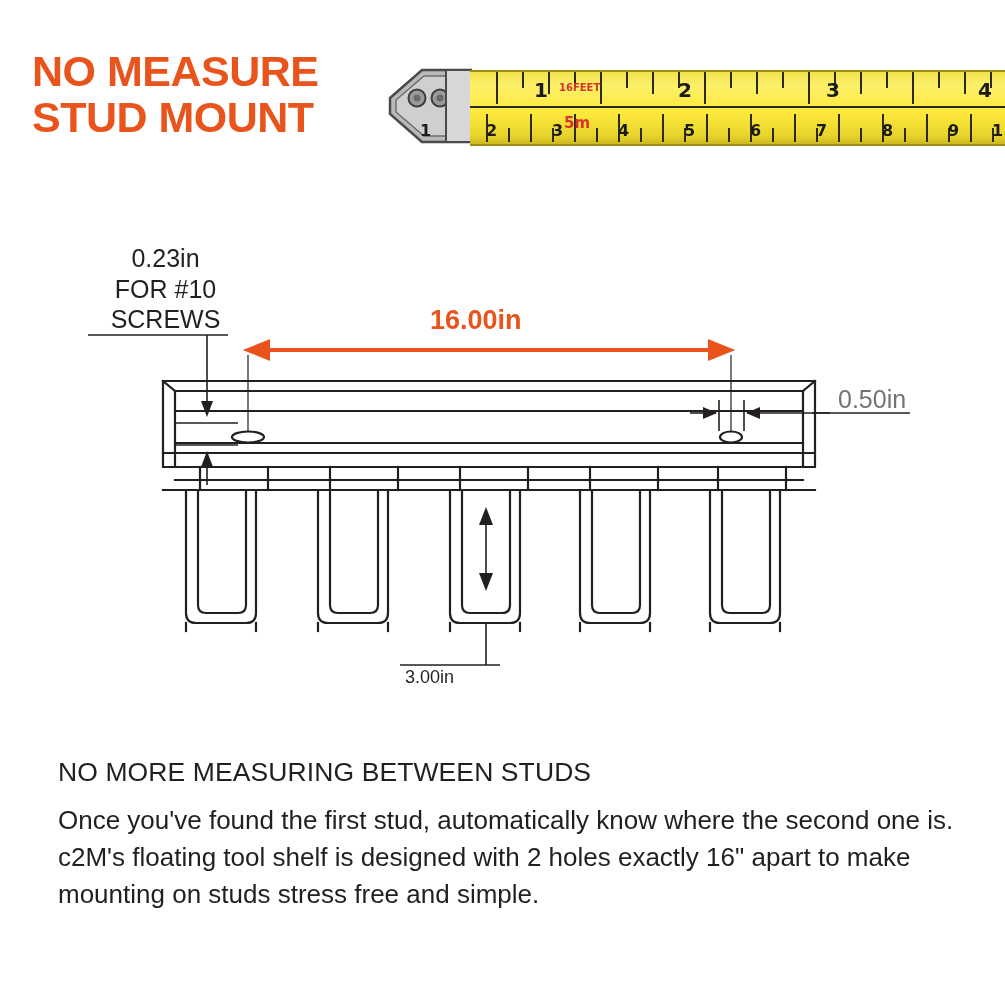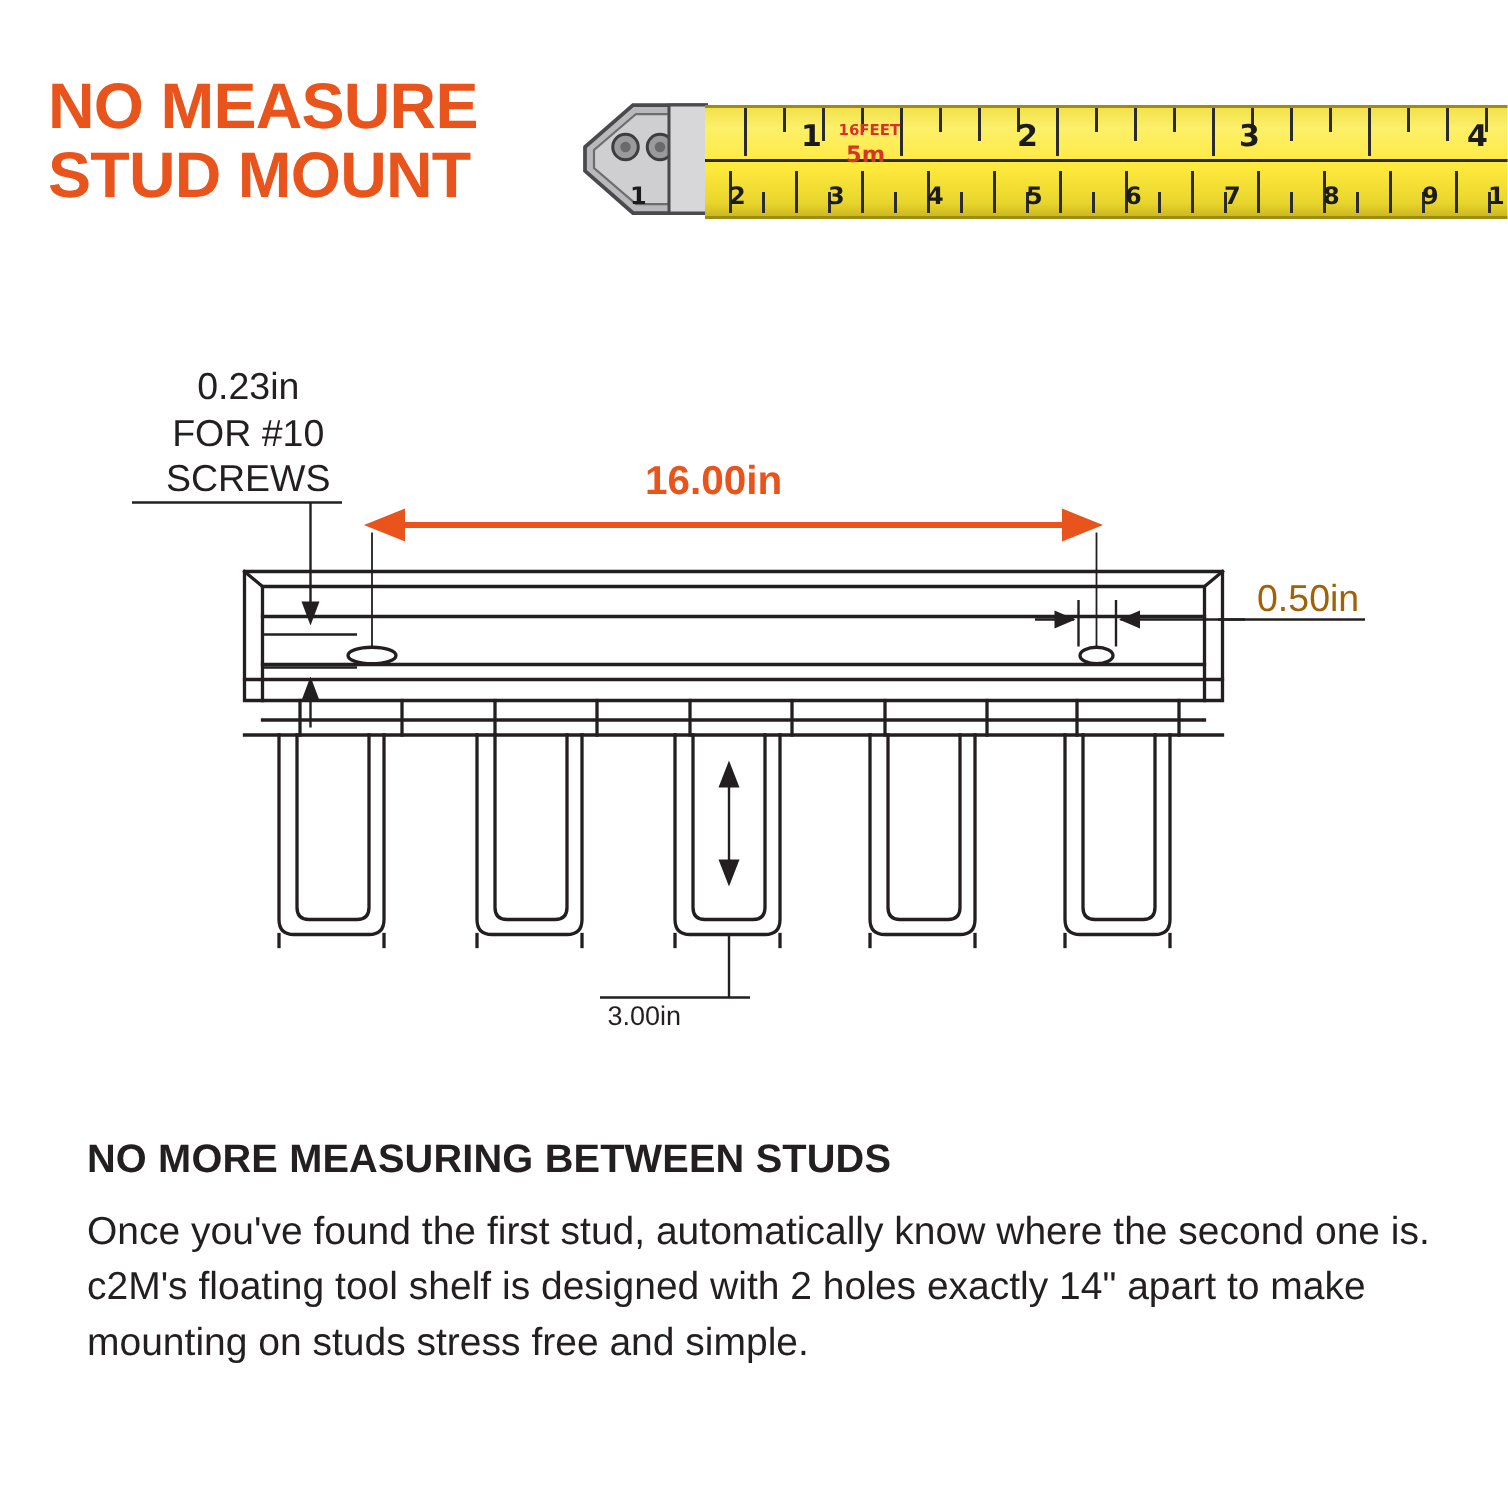--- a/index.html
+++ b/index.html
@@ -99,21 +99,21 @@
   
   .copy {
     position: absolute;
     left: 58px;
     top: 757px;
     width: 905px;
   }
   .copy h2 {
     margin: 0 0 14px 0;
     font-size: 26.5px;
-    font-weight: bold;
+    font-weight: normal;
     letter-spacing: 0.1px;
     color: #231f20;
   }
   .copy p {
     margin: 0;
     font-size: 26px;
     line-height: 1.42;
     color: #231f20;
     font-weight: 400;
   }
@@ -185,21 +185,21 @@
     <div class="tick bot" style="left:562px;height:14px;"></div>
     <div class="tick bot" style="left:584px;height:28px;"></div>
     <div class="tick bot" style="left:606px;height:14px;"></div>
 
     <span class="tape-num imp" style="left:148px;">1</span>
     <span class="tape-num imp" style="left:292px;">2</span>
     <span class="tape-num imp" style="left:440px;">3</span>
     <span class="tape-num imp" style="left:592px;">4</span>
 
     <span class="tape-red" style="left:173px;top:20px;font-size:10px;">16FEET</span>
-    <span class="tape-red" style="left:178px;top:32px;font-size:15px;">5m</span>
+    <span class="tape-red" style="left:178px;top:52px;font-size:15px;">5m</span>
 
     <span class="tape-num met" style="left:34px;">1</span>
     <span class="tape-num met" style="left:100px;">2</span>
     <span class="tape-num met" style="left:166px;">3</span>
     <span class="tape-num met" style="left:232px;">4</span>
     <span class="tape-num met" style="left:298px;">5</span>
     <span class="tape-num met" style="left:364px;">6</span>
     <span class="tape-num met" style="left:430px;">7</span>
     <span class="tape-num met" style="left:496px;">8</span>
     <span class="tape-num met" style="left:562px;">9</span>
@@ -310,21 +310,21 @@
     </g>
   </svg>
 
   
   <div style="position:absolute;left:78px;top:48px;width:175px;text-align:center;font-size:25px;line-height:1.22;white-space:pre-line;color:#231f20;">0.23in
 FOR #10
 SCREWS</div>
 
   <div style="position:absolute;left:430px;top:110px;font-size:27px;font-weight:bold;color:#E8541B;">16.00in</div>
 
-  <div style="position:absolute;left:838px;top:190px;font-size:25px;color:#a16207;">0.50in</div>
+  <div style="position:absolute;left:838px;top:190px;font-size:25px;color:#737373;">0.50in</div>
 
   <div style="position:absolute;left:405px;top:472px;font-size:18px;color:#231f20;">3.00in</div>
 </div>
 
 <div class="copy">
   <h2>NO MORE MEASURING BETWEEN STUDS</h2>
-  <p>Once you've found the first stud, automatically know where the second one is. c2M's floating tool shelf is designed with 2 holes exactly 14" apart to make mounting on studs stress free and simple.</p>
+  <p>Once you've found the first stud, automatically know where the second one is. c2M's floating tool shelf is designed with 2 holes exactly 16" apart to make mounting on studs stress free and simple.</p>
 </div>
 
 </body></html>

